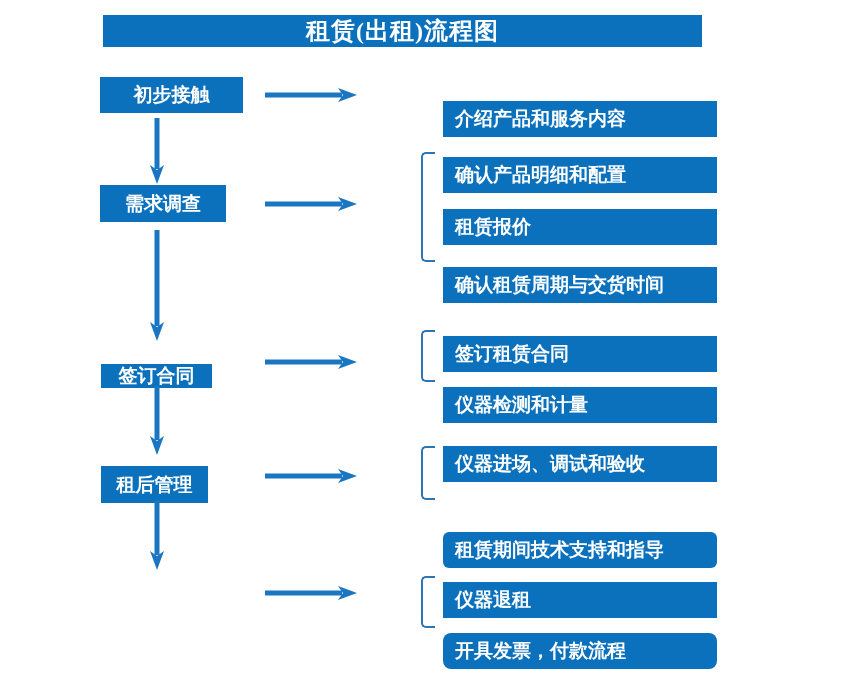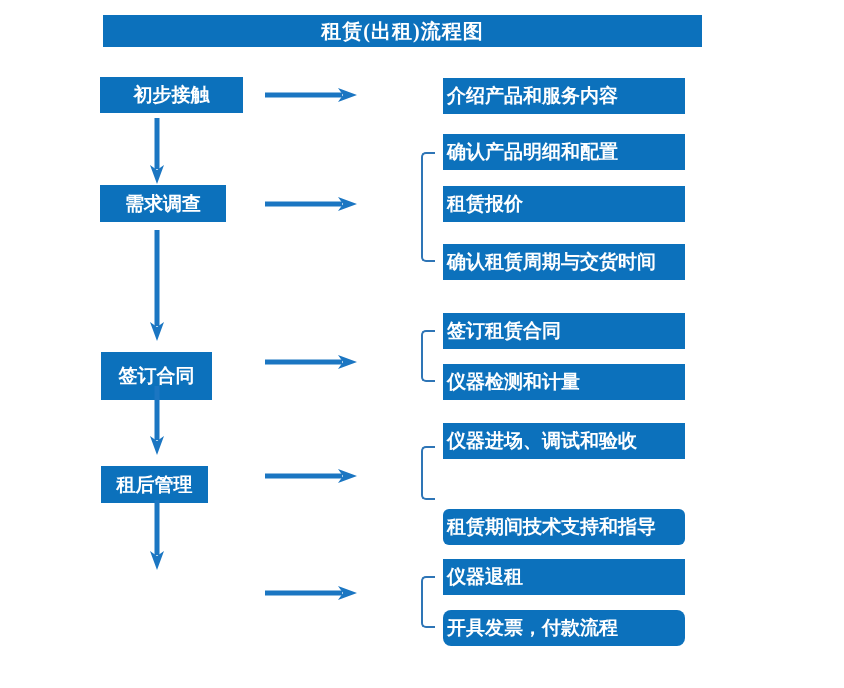--- a/index.html
+++ b/index.html
@@ -20,53 +20,54 @@
     background: #0C71BC;
     color: #ffffff;
     font-weight: bold;
     display: flex;
     align-items: center;
     white-space: nowrap;
   }
   .titlebar {
     left: 103px; top: 15px; width: 599px; height: 32px;
     justify-content: center;
-    font-size: 20px;
+    font-size: 24px;
     letter-spacing: 1px;
   }
   .stepbox {
     justify-content: center;
     font-size: 19px;
   }
   .detailbox {
-    left: 443px; width: 242px; height: 36px;
+    left: 443px; width: 274px; height: 36px;
     justify-content: flex-start;
-    padding-left: 4px;
+    padding-left: 12px;
     font-size: 19px;
+    margin-top: 23px;
   }
   .bracket {
     width: 14px;
     border-left: 2px solid #2E75B6;
     border-top: 2px solid #2E75B6;
     border-bottom: 2px solid #2E75B6;
     border-radius: 5px 0 0 5px;
     left: 421px;
   }
   svg { display: block; }
 </style>
 </head>
 <body>
 
 <div class="canvas">
 
   <div class="abs bluebox titlebar">租赁(出租)流程图</div>
 
   <div class="abs bluebox stepbox" style="left:100px; top:77px;  width:143px; height:36px;">初步接触</div>
   <div class="abs bluebox stepbox" style="left:100px; top:185px; width:126px; height:37px;">需求调查</div>
-  <div class="abs bluebox stepbox" style="left:101px; top:352px; width:111px; height:48px;font-family:Liberation Serif, serif;">签订合同</div>
+  <div class="abs bluebox stepbox" style="left:101px; top:364px; width:111px; height:24px;font-family:Liberation Serif, serif;">签订合同</div>
   <div class="abs bluebox stepbox" style="left:101px; top:458px; width:107px; height:37px;margin-top:8px;">租后管理</div>
 
   <div class="abs bluebox detailbox" style="top:78px;">介绍产品和服务内容</div>
   <div class="abs bluebox detailbox" style="top:134px;">确认产品明细和配置</div>
   <div class="abs bluebox detailbox" style="top:186px;">租赁报价</div>
   <div class="abs bluebox detailbox" style="top:244px;">确认租赁周期与交货时间</div>
   <div class="abs bluebox detailbox" style="top:313px;">签订租赁合同</div>
   <div class="abs bluebox detailbox" style="top:364px;">仪器检测和计量</div>
   <div class="abs bluebox detailbox" style="top:423px;">仪器进场、调试和验收</div>
   <div class="abs bluebox detailbox" style="top:509px;border-radius:6px;">租赁期间技术支持和指导</div>

